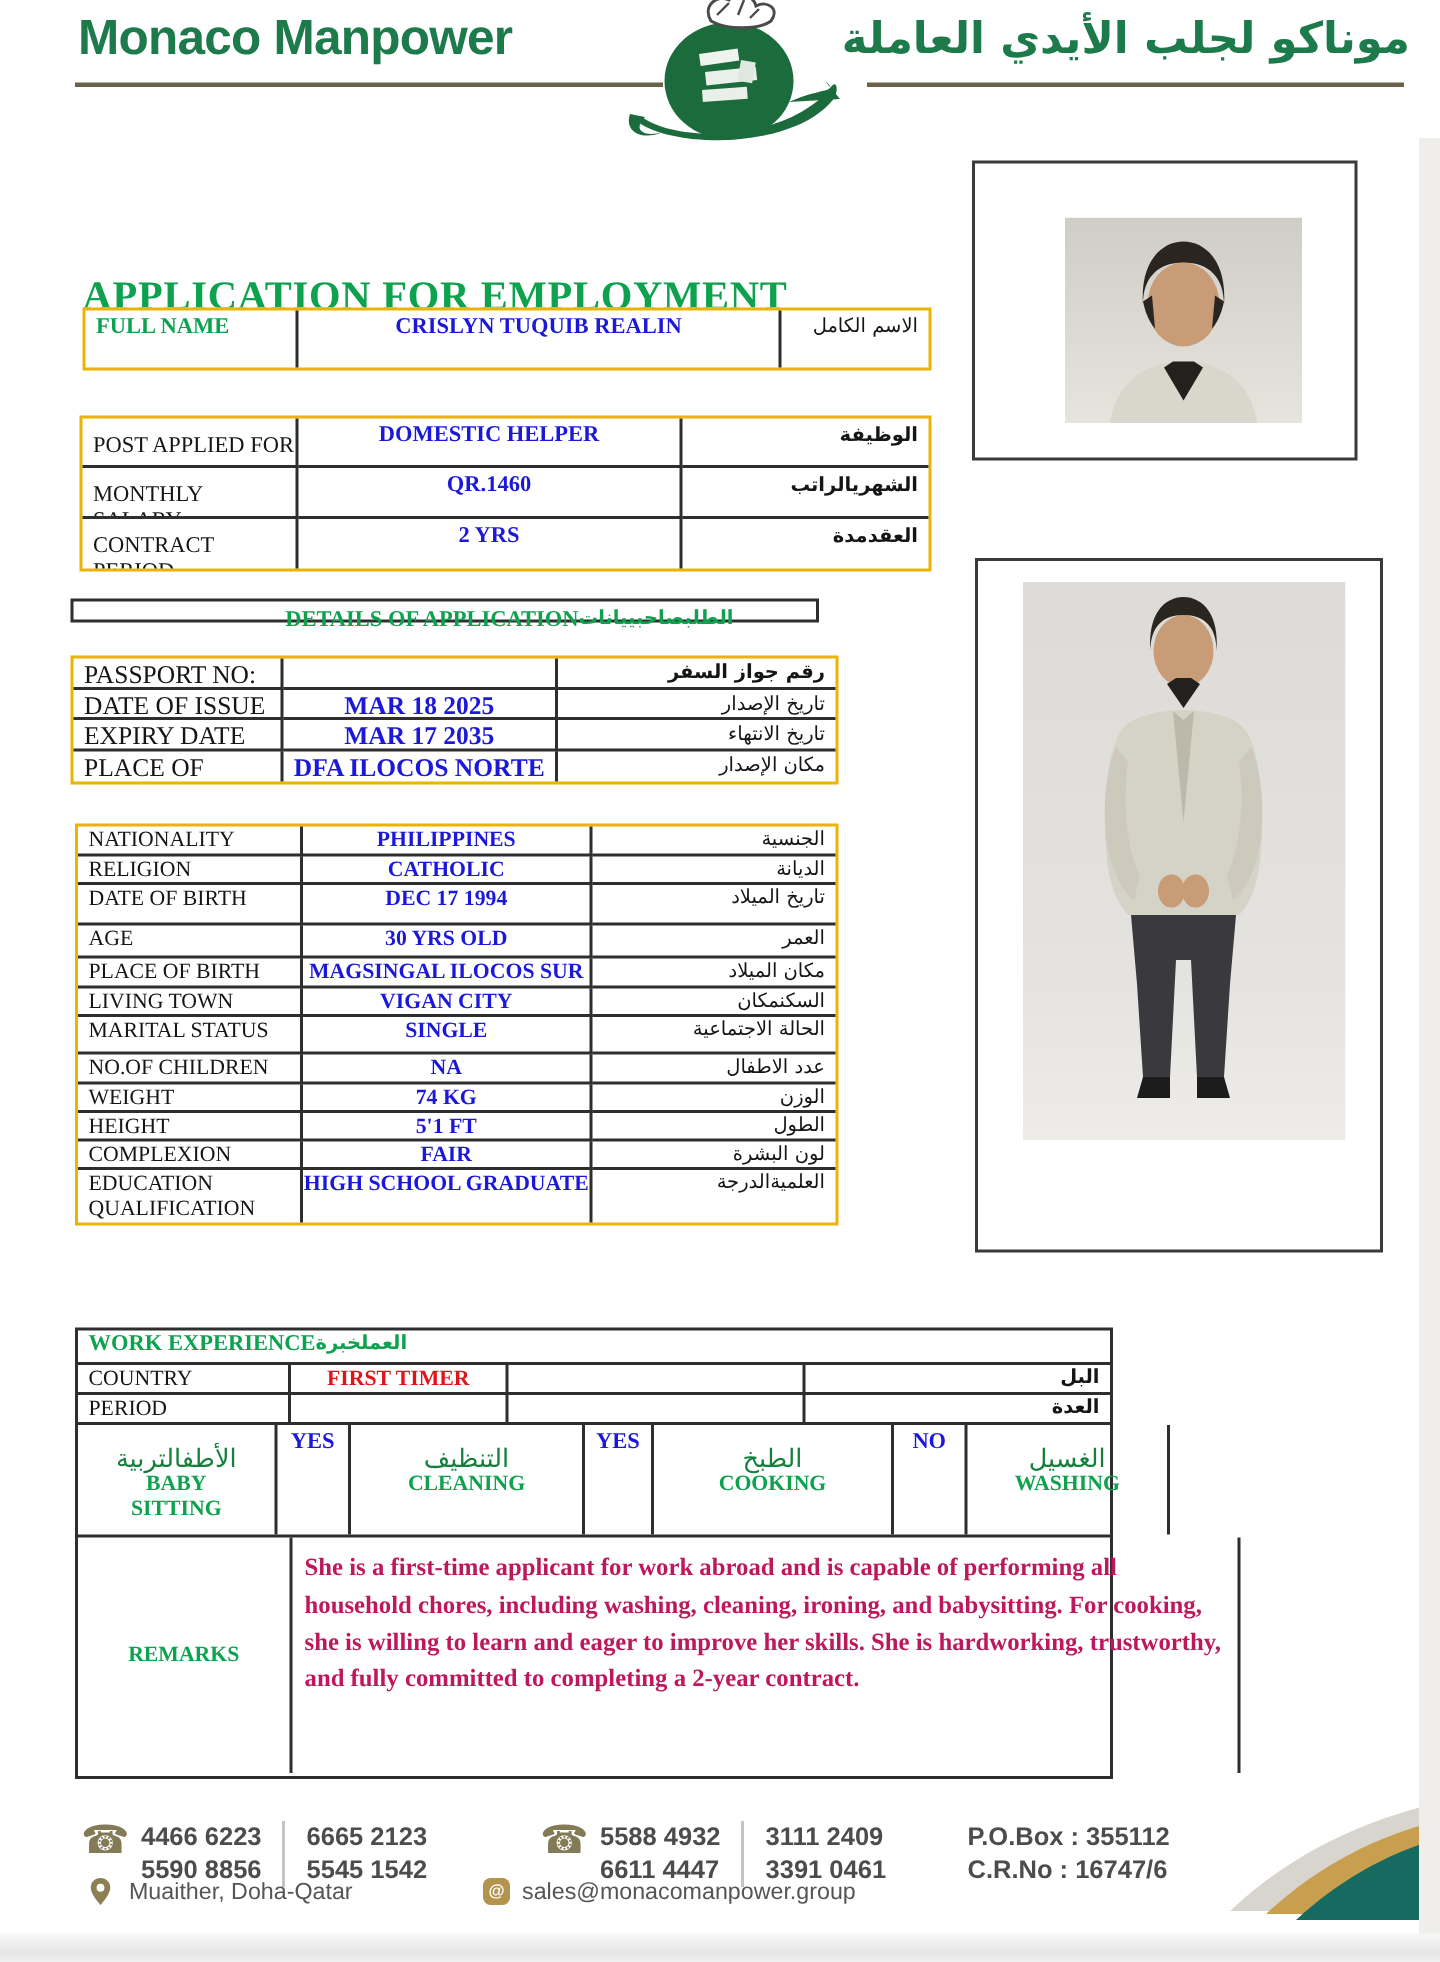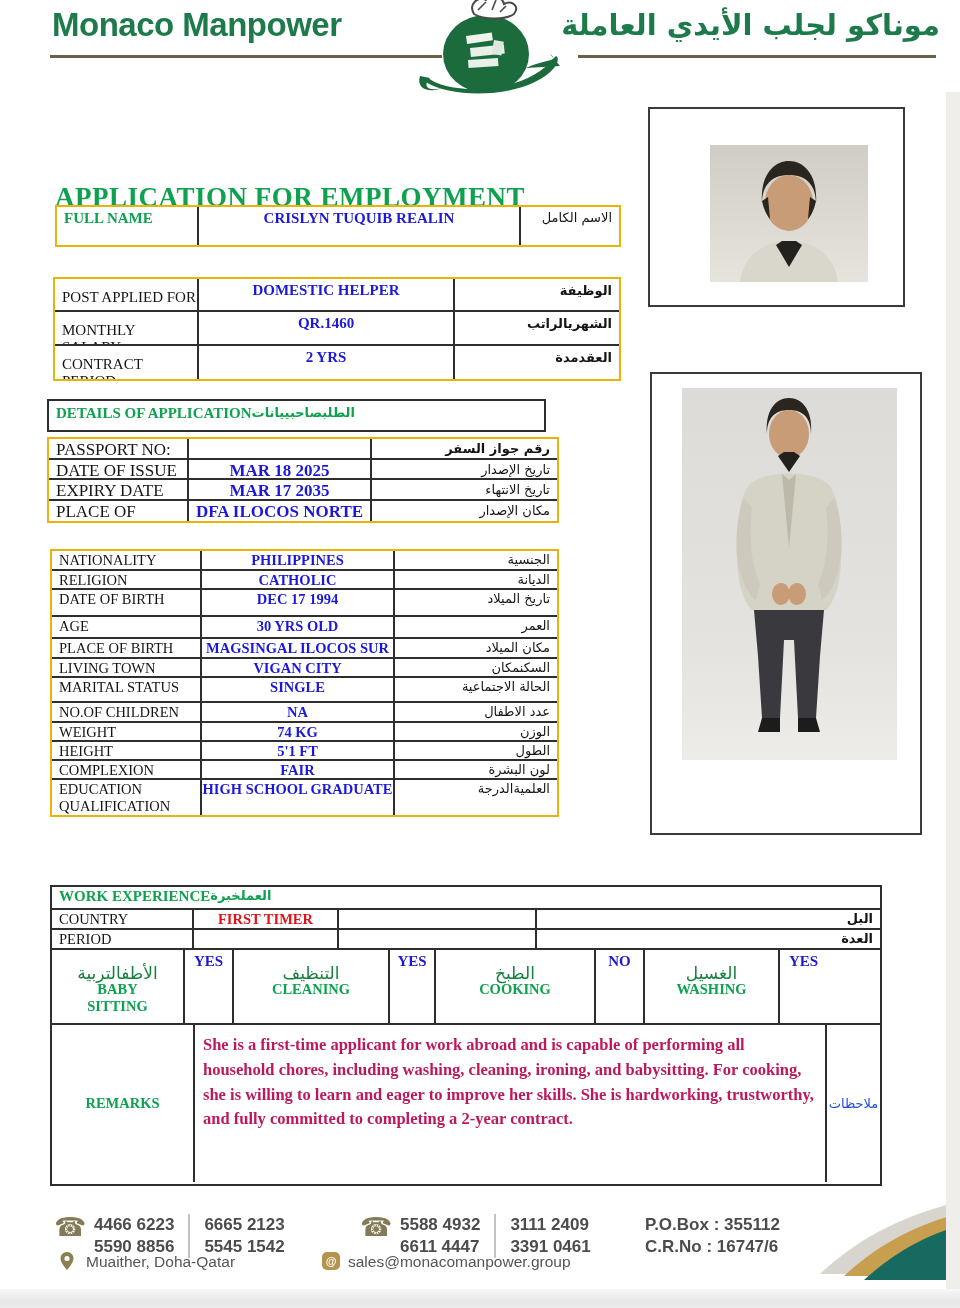--- a/index.html
+++ b/index.html
@@ -30,43 +30,43 @@
   .arc{font-size:13px;text-align:right;padding:3px 7px 0 0;color:#151515;}
   .green{color:#0ea24f;}
   .bold{font-weight:bold;}
 
   .t1{left:55px;top:205px;width:566px;height:42px;grid-template-columns:142px 322px 1fr;}
   .t2{left:53px;top:277px;width:568px;height:104px;grid-template-columns:144px 256px 1fr;
       grid-template-rows:1fr 1fr 1fr;}
   .t2 .lab{padding-top:10px;}
   .t2 .arc{font-weight:bold;padding-top:4px;}
 
-  .details-head{left:47px;top:399px;width:499px;height:33px;border:2px solid #2e2e2e;
-      box-sizing:border-box;display:flex;justify-content:flex-start;align-items:flex-start;
+  .details-head{left:47px;top:399px;width:499px;height:16px;border:2px solid #2e2e2e;
+      box-sizing:border-box;display:flex;justify-content:flex-end;align-items:flex-start;
       padding:4px 55px 0 7px;}
   .details-head .en{font-size:15px;font-weight:bold;color:#0ea24f;}
   .details-head .arh{font-size:13px;font-weight:bold;color:#0ea24f;}
 
   .t3{left:47px;top:437px;width:512px;height:86px;grid-template-columns:140px 183px 1fr;
       grid-template-rows:1fr 1fr 1fr 1fr;}
   .t3 .lab,.t3 .val{font-size:17px;line-height:17px;padding-top:2px;}
   .t3 .arc{line-height:16px;padding-top:2px;}
 
   .t4{left:50px;top:549px;width:509px;height:268px;grid-template-columns:150px 193px 1fr;
       grid-template-rows:20px 19px 27px 22px 20px 19px 25px 20px 19px 19px 19px 1fr;}
   .t4 .lab,.t4 .val{font-size:14.5px;line-height:17px;padding-top:1px;}
   .t4 .arc{line-height:16px;padding-top:1px;}
 
   
   .photo-box{border:2px solid #3a3a3a;background:#fff;box-sizing:border-box;}
   .pb1{left:648px;top:107px;width:257px;height:200px;}
   .pb2{left:650px;top:372px;width:272px;height:463px;}
 
   
-  .work{left:50px;top:885px;width:832px;height:301px;border:2px solid #2e2e2e;
+  .work{left:50px;top:885px;width:692px;height:301px;border:2px solid #2e2e2e;
         box-sizing:border-box;background:#fff;}
   .wrow{box-sizing:border-box;border-top:2px solid #2e2e2e;display:grid;}
   .wrow.first{border-top:none;}
   .w-head{height:21px;display:flex;align-items:flex-start;padding:1px 0 0 7px;}
   .w-head .en{font-size:15px;font-weight:bold;color:#0ea24f;}
   .w-head .arh{font-size:13px;font-weight:bold;color:#0ea24f;}
   .w-cp{height:20px;grid-template-columns:142px 145px 198px 1fr;}
   .w-cp .lab{font-size:14.5px;line-height:16px;padding-top:1px;}
   .w-cp .firsttimer{color:#e31219;font-weight:bold;font-size:14.5px;text-align:center;line-height:16px;padding-top:1px;}
   .w-cp .arc{font-weight:bold;line-height:15px;padding-top:1px;}

